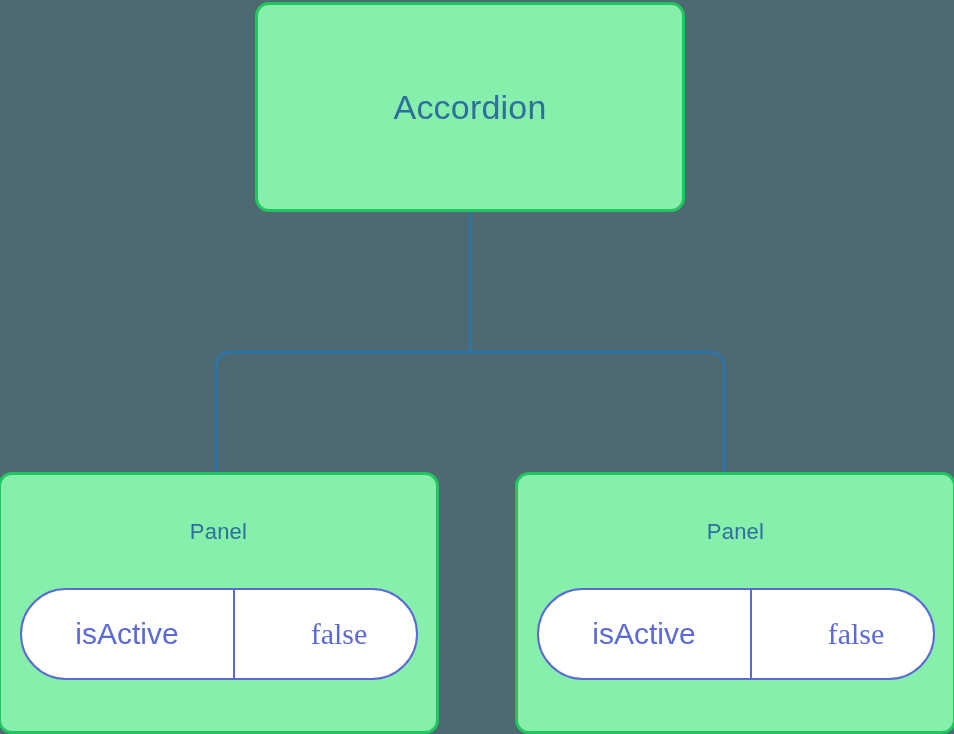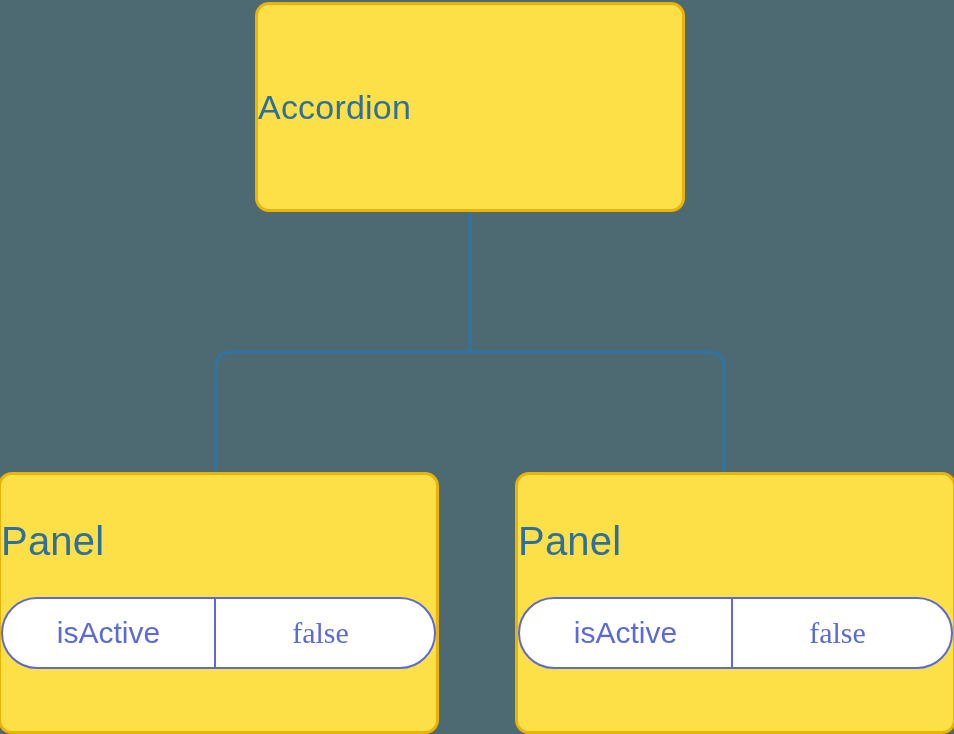--- a/index.html
+++ b/index.html
@@ -29,25 +29,26 @@
     left: 0; top: 0;
     width: 954px; height: 734px;
     z-index: 1;
     pointer-events: none;
   }
 
   
   .node {
     position: absolute;
     z-index: 2;
-    background: #fde047;
-    border: 3px solid #eab308;
+    background: #86efac;
+    border: 3px solid #22c55e;
     border-radius: 14px;
     display: flex;
     flex-direction: column;
+    align-items: center;
   }
 
   .node-title {
     color: #2e6f9d;
     font-size: 34px;
     font-weight: 400;
     line-height: 1;
     letter-spacing: 0.2px;
     white-space: nowrap;
   }
@@ -64,26 +65,26 @@
 
   
   .panel-node {
     width: 441px;
     height: 262px;
     padding-top: 46px;
   }
   #node-panel-left  { left: -2px;  top: 472px; }
   #node-panel-right { left: 515px; top: 472px; }
 
-  .panel-node .node-title { font-size: 40px; }
+  .panel-node .node-title { font-size: 22px; }
 
   
   .prop-pill {
-    margin-top: 36px;
-    height: 72px;
+    margin-top: 45px;
+    height: 92px;
     display: flex;
     align-items: stretch;
     border: 2px solid #5b6ad6;
     border-radius: 50px;
     background: #ffffff;
     overflow: hidden;
     gap: 28px;
   }
 
   .prop-key, .prop-val {

